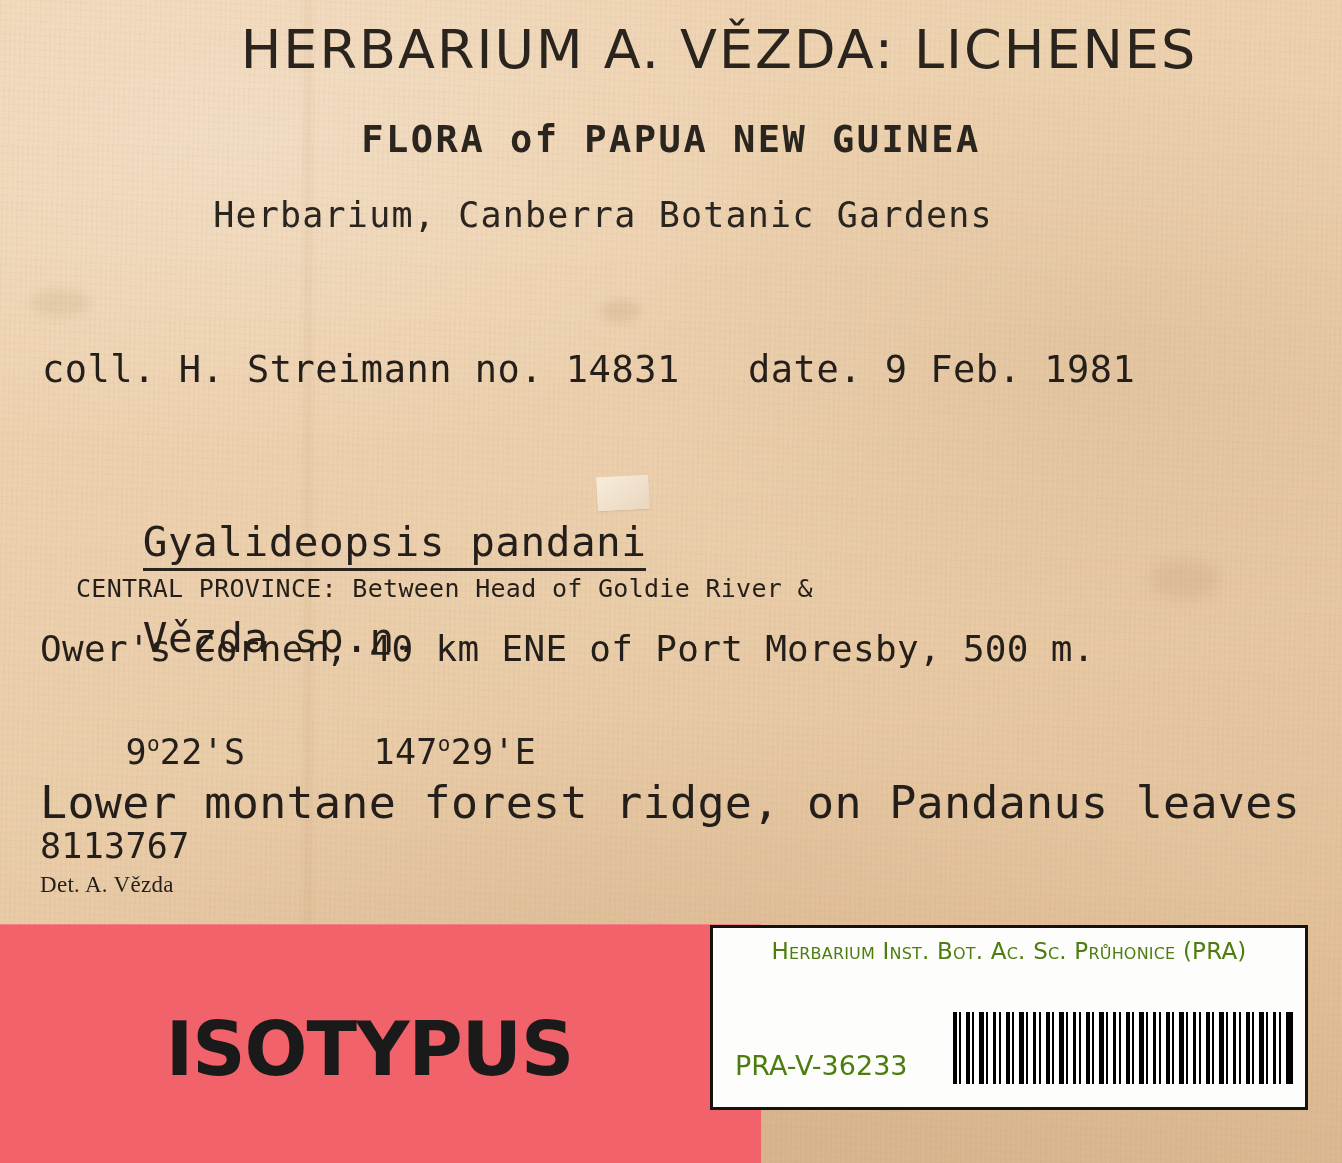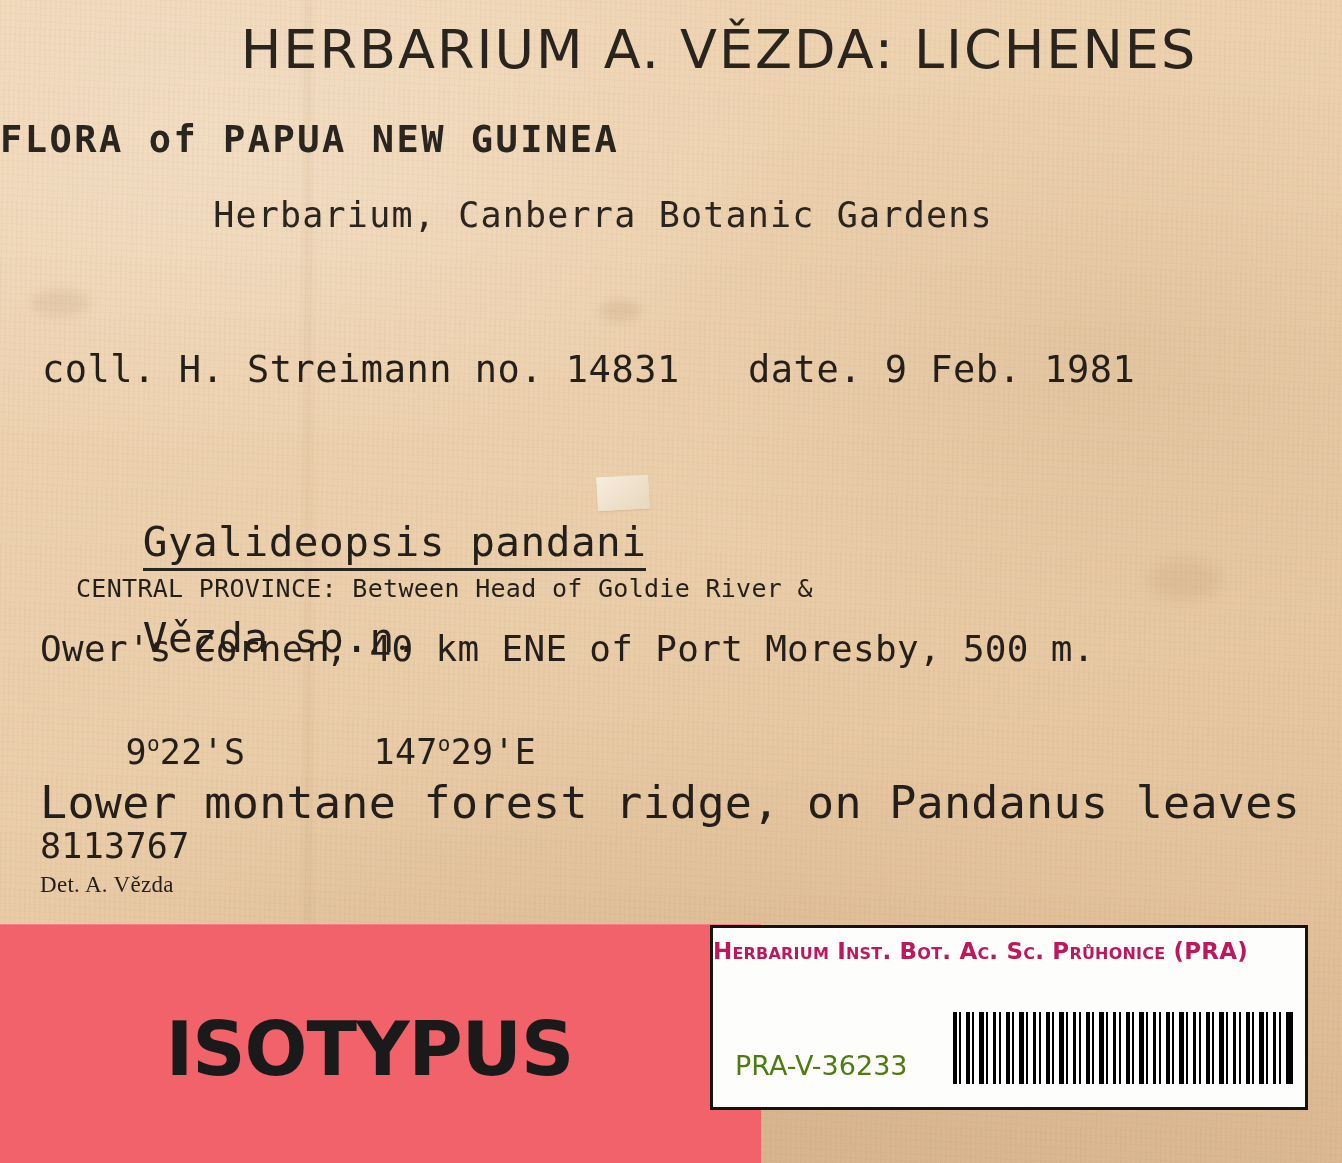--- a/index.html
+++ b/index.html
@@ -61,20 +61,21 @@
     font-family: "DejaVu Sans", sans-serif;
     font-size: 54px;
     letter-spacing: 2px;
     font-weight: 400;
     color: #2a241f;
     margin-left: 48px;
   }
   .title-sub1 {
     left: 0; top: 118px;
     width: 1342px;
+    text-align: center;
     font-size: 37px;
     letter-spacing: 2.5px;
     font-weight: 700;
     color: #2b2520;
   }
   .title-sub2 {
     left: 16px; top: 195px;
     width: 1174px;
     text-align: center;
     font-size: 35px;
@@ -144,26 +145,25 @@
     left: 710px; top: 925px;
     width: 598px;
     height: 185px;
     background: #fdfdfb;
     border: 3px solid #15120f;
     box-sizing: border-box;
   }
   .bl-line1 {
     position: absolute;
     left: 0; right: 0; top: 10px;
-    text-align: left;
+    text-align: center;
     font-family: "DejaVu Sans", sans-serif;
     font-size: 23px;
-    color: #be185d;
+    color: #4d7c0f;
     letter-spacing: 0.2px;
-    font-weight: bold;
   }
   .bl-line2 {
     position: absolute;
     left: 0; right: 0; top: 46px;
     text-align: center;
     font-family: "DejaVu Sans", sans-serif;
     font-size: 25px;
     font-weight: 700;
     color: #141414;
     letter-spacing: 0.4px;

